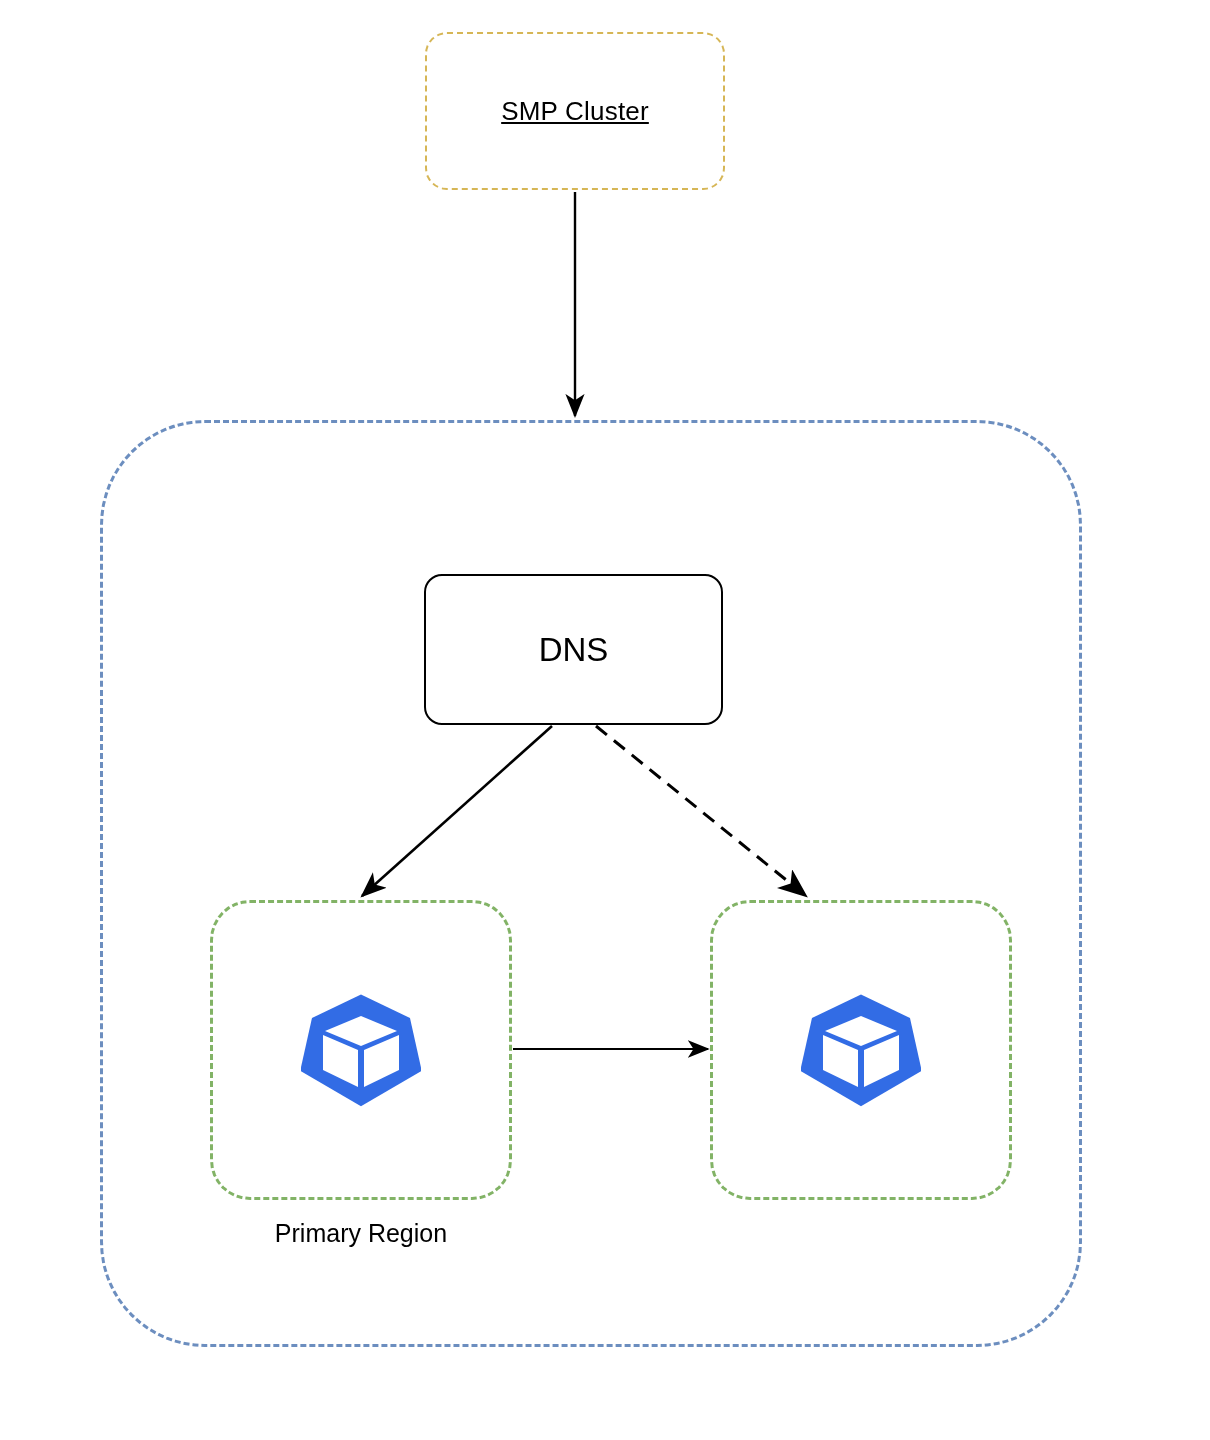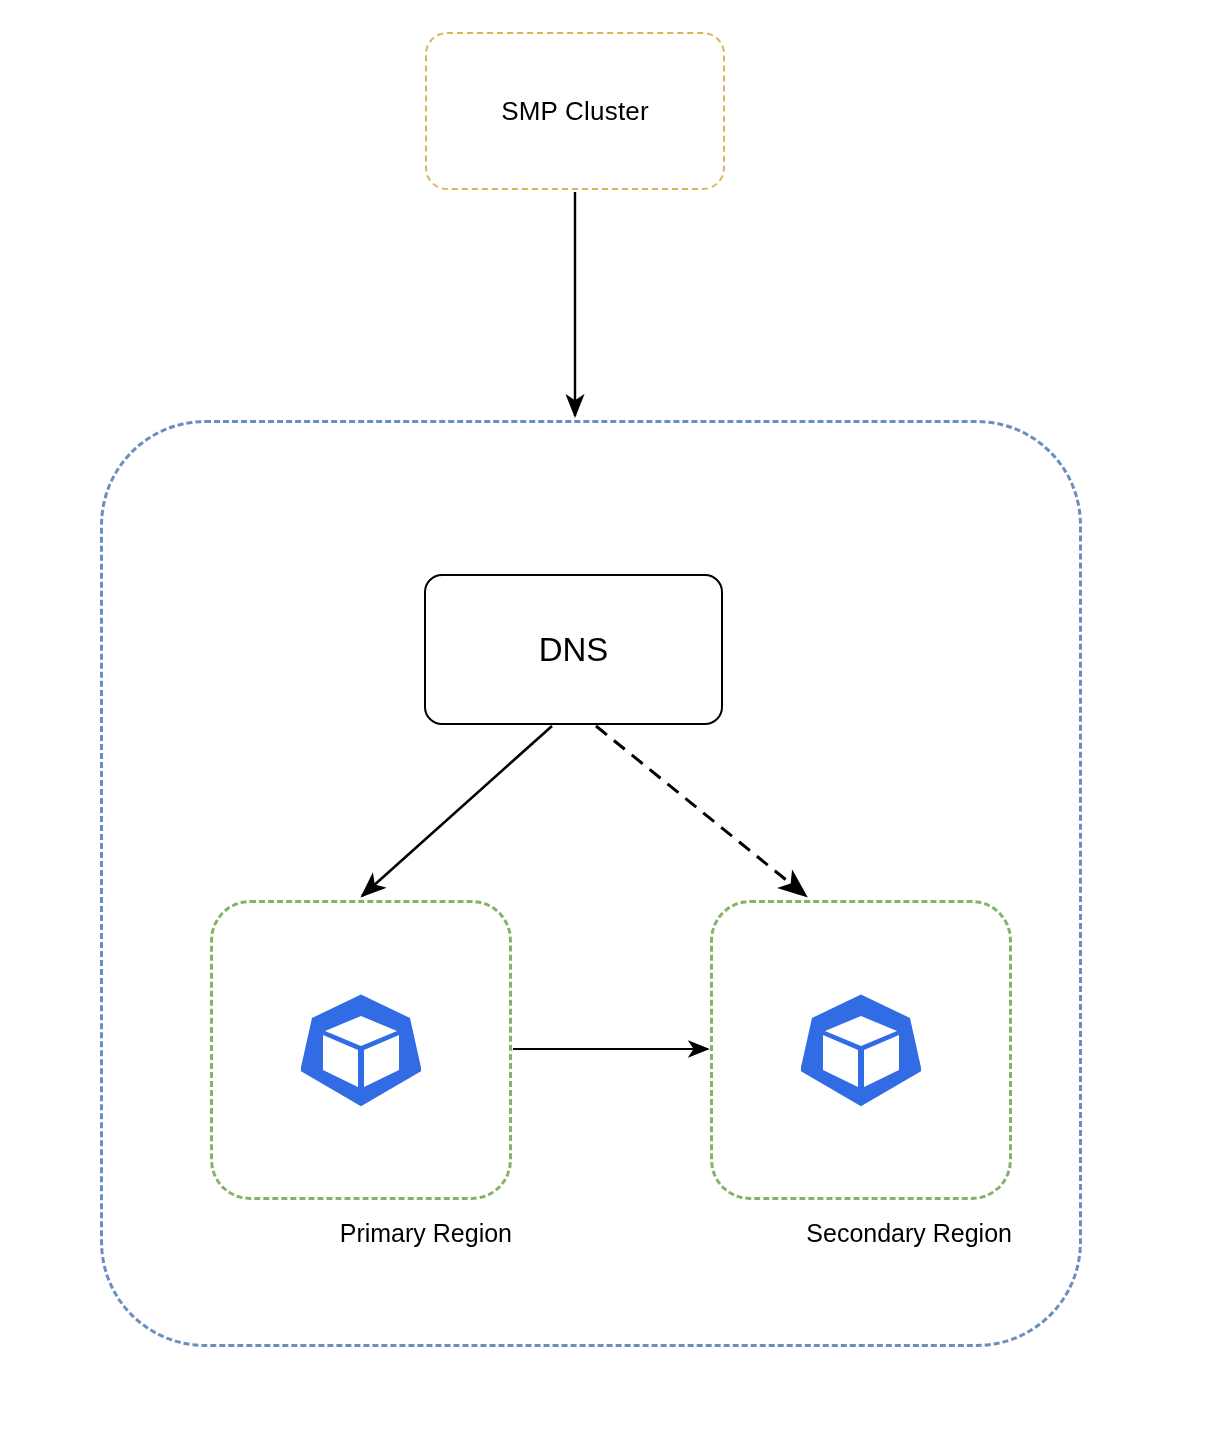--- a/index.html
+++ b/index.html
@@ -32,20 +32,21 @@
     top: 32px;
     width: 300px;
     height: 158px;
     border: 2px dashed #d6b656;
     border-radius: 22px;
   }
   #smp-cluster .label {
     font-size: 26px;
     color: #000000;
     letter-spacing: 0.2px;
+    text-decoration: underline;
   }
   
   #platform-boundary {
     left: 100px;
     top: 420px;
     width: 982px;
     height: 927px;
     border: 3px dashed #6c8ebf;
     border-radius: 105px;
   }
@@ -80,21 +81,21 @@
     position: absolute;
     width: 120px;
     height: 120px;
   }
   #primary-k8s-icon { left: 301px; top: 990px; }
   #secondary-k8s-icon { left: 801px; top: 990px; }
 
   .region-label {
     position: absolute;
     width: 302px;
-    text-align: right;
+    text-align: center;
     font-size: 25px;
     color: #000000;
     white-space: nowrap;
   }
   #primary-region-label { left: 210px; top: 1219px; }
   #secondary-region-label { left: 710px; top: 1219px; }
 
   #edges {
     position: absolute;
     left: 0;
@@ -139,21 +140,20 @@
       <polygon points="60,3 110,27 122,81 60,117 -2,81 10,27" fill="#326ce5" transform="scale(0.98) translate(1.2,1.5)"></polygon>
       <g fill="#ffffff">
         <polygon points="60,26 96,41 60,56 24,41"></polygon>
         <polygon points="22,45 57,60 57,97 22,80"></polygon>
         <polygon points="98,45 63,60 63,97 98,80"></polygon>
       </g>
     </svg>
   </div>
 
   <div class="region-label" id="primary-region-label">Primary Region</div>
-  <div class="region-label" id="secondary-region-label">Secondary Region</div>
 
   <svg id="edges" viewBox="0 0 1210 1440">
     <defs>
       <marker id="arrow-solid" markerWidth="12" markerHeight="12" refX="9.2" refY="4" orient="auto" markerUnits="strokeWidth">
         <path d="M0,0 L10,4 L0,8 L2.6,4 z" fill="#000000"></path>
       </marker>
       <marker id="arrow-solid-b" markerWidth="12" markerHeight="12" refX="9.2" refY="4" orient="auto" markerUnits="strokeWidth">
         <path d="M0,0 L10,4 L0,8 L2.6,4 z" fill="#000000"></path>
       </marker>
       <marker id="arrow-solid-c" markerWidth="12" markerHeight="12" refX="9.2" refY="4" orient="auto" markerUnits="strokeWidth">

